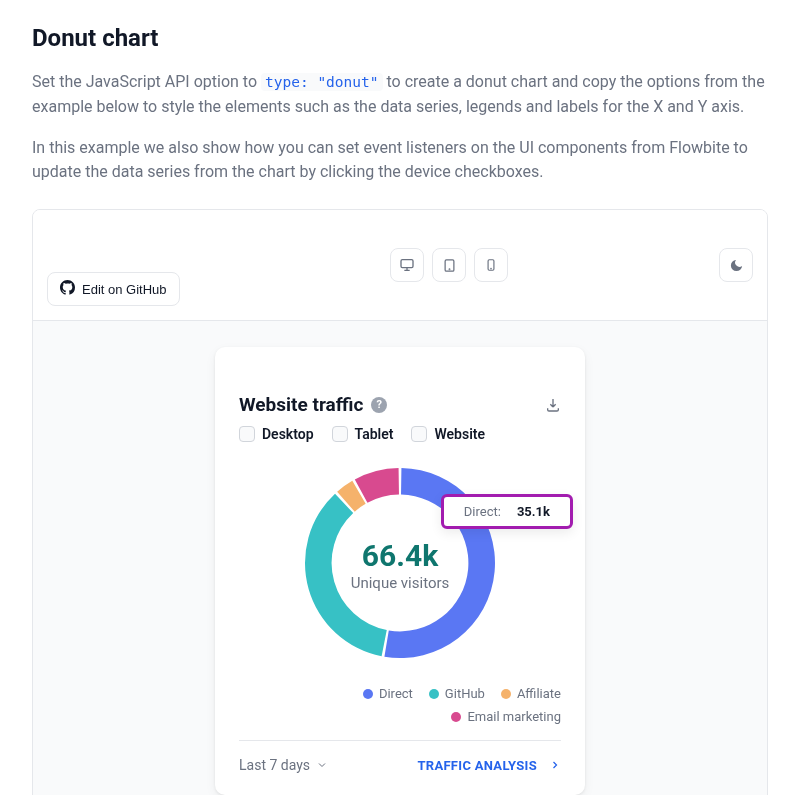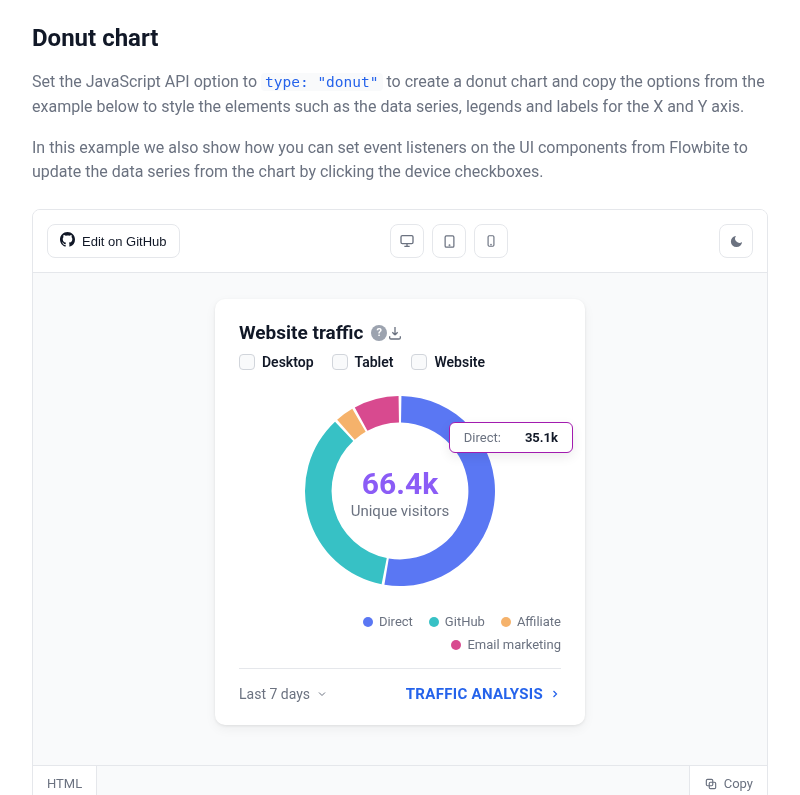--- a/index.html
+++ b/index.html
@@ -53,20 +53,21 @@
     border: 1px solid #e5e7eb;
     border-radius: 8px;
     padding: 7px 12px;
     font-size: 13px;
     font-weight: 500;
     color: #111827;
     display: inline-flex;
     align-items: center;
     gap: 7px;
     cursor: pointer;
+    margin-top: 48px;
   }
   .icon-btn {
     background: #fff;
     border: 1px solid #e5e7eb;
     border-radius: 8px;
     width: 34px;
     height: 34px;
     display: inline-flex;
     align-items: center;
     justify-content: center;
@@ -82,70 +83,71 @@
   .card {
     width: 370px;
     background: #fff;
     border-radius: 10px;
     box-shadow: 0 1px 3px rgba(0,0,0,0.08), 0 4px 12px rgba(0,0,0,0.05);
     padding: 22px 24px;
   }
   .card-header {
     display: flex;
     align-items: center;
-    justify-content: flex-start;
+    justify-content: space-between;
     margin-bottom: 10px;
+    margin-top: 24px;
   }
   .card-title-row { display: flex; align-items: center; gap: 8px; }
   .card-title { font-size: 19px; font-weight: 700; color: #111827; }
   .help-icon {
     width: 16px; height: 16px; border-radius: 50%;
     background: #9ca3af; color: #fff;
     display: inline-flex; align-items: center; justify-content: center;
     font-size: 11px; font-weight: 700;
   }
   .download-icon { color: #6b7280; cursor: pointer; display:inline-flex;}
   .filters { display: flex; gap: 18px; margin-bottom: 10px; }
   .checkbox-row { display: flex; align-items: center; gap: 7px; font-size: 14px; font-weight: 600; color: #111827; cursor: pointer;}
   .checkbox {
     width: 16px; height: 16px; border: 1px solid #d1d5db; border-radius: 4px; background: #f9fafb;
   }
   .chart-wrap { position: relative; width: 100%; display:flex; justify-content:center; padding: 6px 0 10px;}
   .donut-center {
     position: absolute; top: 50%; left: 50%; transform: translate(-50%, -50%);
     text-align: center;
   }
-  .donut-value { font-size: 30px; font-weight: 700; color: #8b5cf6; line-height:1.1;}
+  .donut-value { font-size: 30px; font-weight: 700; color: #0f766e; line-height:1.1;}
   .donut-label { font-size: 15px; color: #6b7280; margin-top:2px;}
   .tooltip {
     position: absolute;
     top: 42px; right: -12px;
     background: #fff;
-    border: 1px solid #a21caf;
+    border: 3px solid #a21caf;
     border-radius: 6px;
     box-shadow: 0 4px 12px rgba(0,0,0,0.08);
-    padding: 7px 14px;
+    padding: 7px 20px;
     font-size: 13px;
-    display: flex; gap: 24px;
+    display: flex; gap: 16px;
   }
   .tooltip .lbl { color: #6b7280; }
   .tooltip .val { font-weight: 700; color: #111827;}
   .legend {
     display: flex; flex-wrap: wrap; justify-content: flex-end; gap: 8px 16px;
     font-size: 13px; color: #6b7280; padding: 8px 0 16px;
     border-bottom: 1px solid #e5e7eb;
   }
   .legend-item { display:flex; align-items:center; gap:6px; }
   .legend-dot { width:10px; height:10px; border-radius:50%; }
   .card-footer {
     display:flex; justify-content: space-between; align-items:center;
     padding-top: 16px;
   }
   .period { font-size: 14px; color: #6b7280; display:flex; align-items:center; gap:6px; cursor:pointer;}
-  .cta { font-size: 15px; font-weight: 700; color: #2563eb; letter-spacing: 0.3px; text-transform: uppercase; display:flex; align-items:center; gap:6px; cursor:pointer;}
+  .cta { font-size: 13px; font-weight: 700; color: #2563eb; letter-spacing: 0.3px; text-transform: uppercase; display:flex; align-items:center; gap:12px; cursor:pointer;}
   .tabs-row {
     display:flex; align-items:center; justify-content:space-between;
     border-top: 1px solid #e5e7eb;
     background: #f9fafb;
   }
   .tab {
     padding: 10px 14px; font-size: 13px; color: #6b7280; cursor:pointer;
     border-right: 1px solid #e5e7eb;
     background: #fff;
   }

